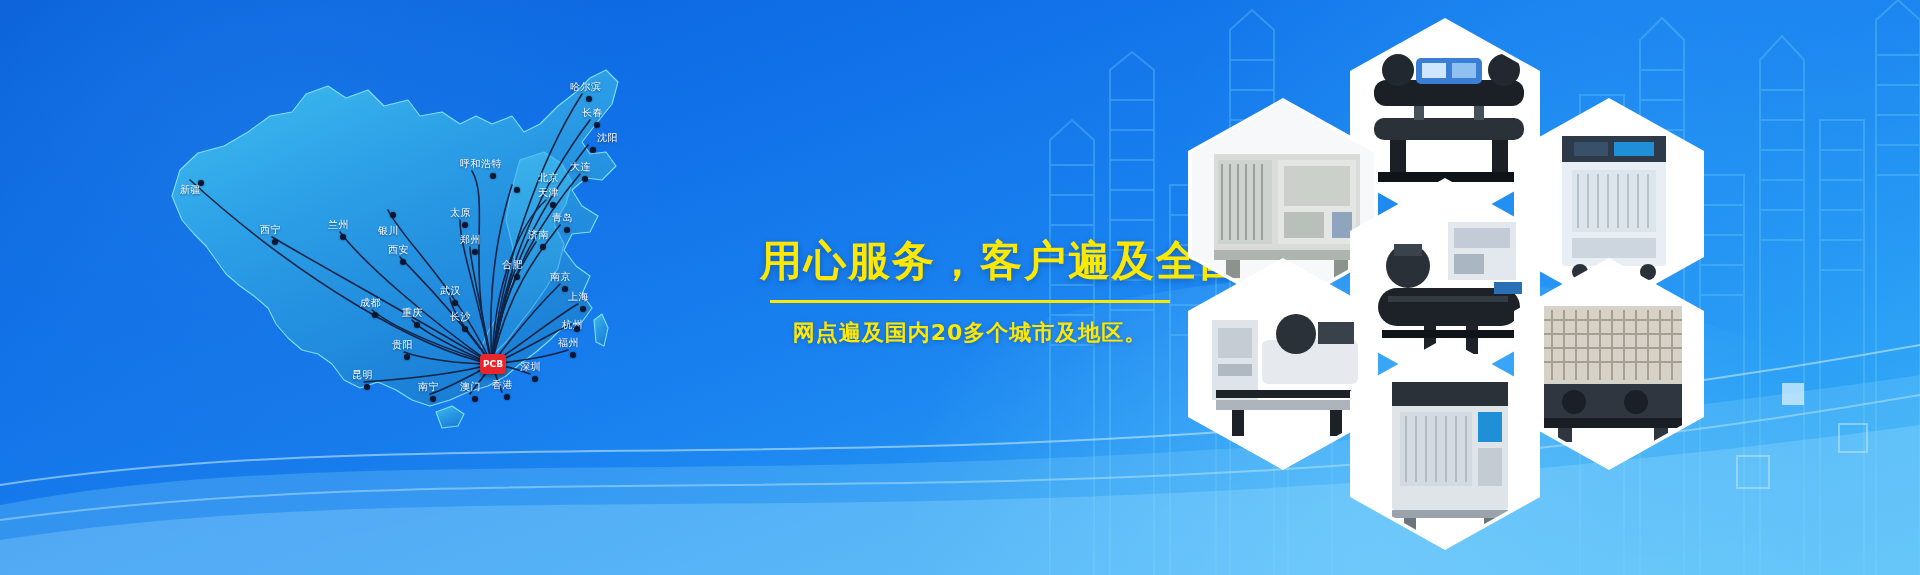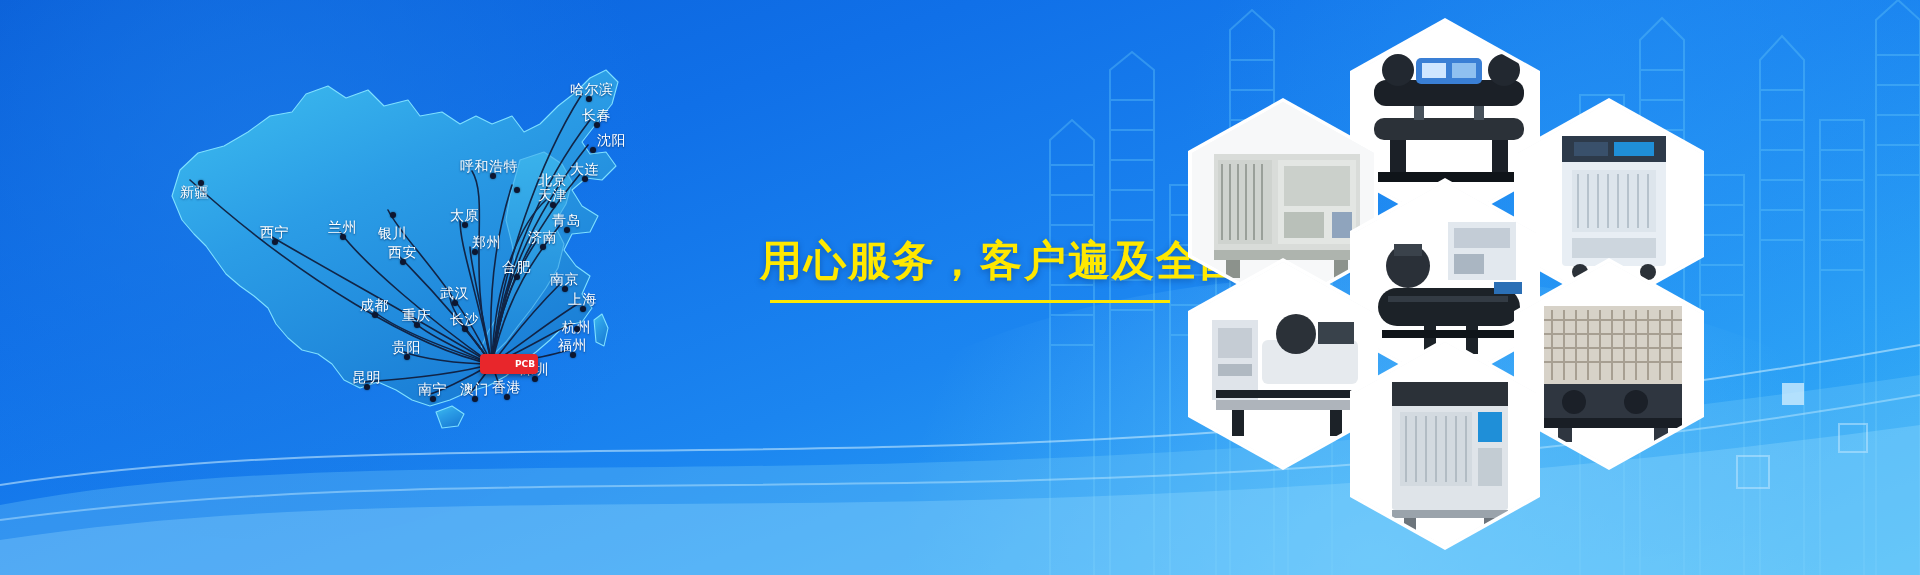--- a/index.html
+++ b/index.html
@@ -19,21 +19,21 @@
   
   .skyline{position:absolute;top:0;right:0;width:900px;height:575px;opacity:.5;}
 
   
   .sq{position:absolute;border:2px solid rgba(190,230,255,.55);}
   .sq.fill{background:rgba(215,240,255,.75);border:none;}
 
   
   #map-wrap{position:absolute;left:120px;top:20px;width:560px;height:420px;}
   #map-svg{position:absolute;left:0;top:0;}
-  .city{position:absolute;color:#ffffff;font-size:14px;line-height:1;white-space:nowrap;
+  .city{position:absolute;color:#ffffff;font-size:10px;line-height:1;white-space:nowrap;
      text-shadow:0 1px 2px rgba(0,40,90,.75);letter-spacing:.5px;}
   .dot{position:absolute;width:6px;height:6px;border-radius:50%;background:#0d1630;
      box-shadow:0 0 2px rgba(0,0,0,.6);}
   .hub{position:absolute;width:26px;height:20px;border-radius:4px;background:#e8262b;
      color:#fff;font-size:9px;font-weight:bold;display:flex;align-items:center;justify-content:center;
      box-shadow:0 2px 5px rgba(0,0,0,.45);}
 
   
   #copy{position:absolute;left:760px;top:238px;width:420px;text-align:center;}
   #headline{color:#ffe800;font-size:42px;font-weight:bold;letter-spacing:2px;line-height:1.1;
@@ -187,21 +187,21 @@
         <div class="city" style="left: 258px; top: 178px; margin-top: 28px;">银川</div>
         <div class="dot" style="left: 270px; top: 192px;"></div>
         <div class="city" style="left: 330px; top: 188px;">太原</div>
         <div class="dot" style="left: 342px; top: 202px;"></div>
         <div class="city" style="left: 140px; top: 205px;">西宁</div>
         <div class="dot" style="left: 152px; top: 219px;"></div>
         <div class="city" style="left: 208px; top: 200px;">兰州</div>
         <div class="dot" style="left: 220px; top: 214px;"></div>
         <div class="city" style="left: 432px; top: 193px;">青岛</div>
         <div class="dot" style="left: 444px; top: 207px;"></div>
-        <div class="city" style="left: 352px; top: 215px;">郑州</div>
+        <div class="city" style="left: 340px; top: 215px;">郑州</div>
         <div class="dot" style="left: 352px; top: 229px;"></div>
         <div class="city" style="left: 268px; top: 225px;">西安</div>
         <div class="dot" style="left: 280px; top: 239px;"></div>
         <div class="city" style="left: 408px; top: 210px;">济南</div>
         <div class="dot" style="left: 420px; top: 224px;"></div>
         <div class="city" style="left: 382px; top: 240px;">合肥</div>
         <div class="dot" style="left: 394px; top: 254px;"></div>
         <div class="city" style="left: 320px; top: 266px;">武汉</div>
         <div class="dot" style="left: 332px; top: 280px;"></div>
         <div class="city" style="left: 430px; top: 252px;">南京</div>
@@ -225,26 +225,27 @@
         <div class="city" style="left: 400px; top: 342px;">深圳</div>
         <div class="dot" style="left: 412px; top: 356px;"></div>
         <div class="city" style="left: 298px; top: 362px;">南宁</div>
         <div class="dot" style="left: 310px; top: 376px;"></div>
         <div class="city" style="left: 340px; top: 362px;">澳门</div>
         <div class="dot" style="left: 352px; top: 376px;"></div>
         <div class="city" style="left: 372px; top: 360px;">香港</div>
         <div class="dot" style="left: 384px; top: 374px;"></div>
       </div>
 
-    <div class="hub" style="left:360px;top:334px;padding-left:32px;">PCB</div>
+    <div class="hub" style="left:360px;top:334px;">PCB</div>
   </div>
 
   <div id="copy">
     <div id="headline">用心服务，客户遍及全国</div>
     <div id="divider"></div>
+    <div class="subline">网点遍及国内20多个城市及地区。</div>
   </div>
 
   <div id="collage">
 
     <div class="hex" style="left:170px;top:10px;">
       <div class="inner">
         <svg class="hexsvg" viewBox="0 0 190 212" width="190" height="212">
           <rect width="190" height="212" fill="#ffffff"></rect>
           <rect x="20" y="58" width="150" height="26" rx="12" fill="#1b2027"></rect>
           <rect x="20" y="96" width="150" height="22" rx="10" fill="#2b3138"></rect>

